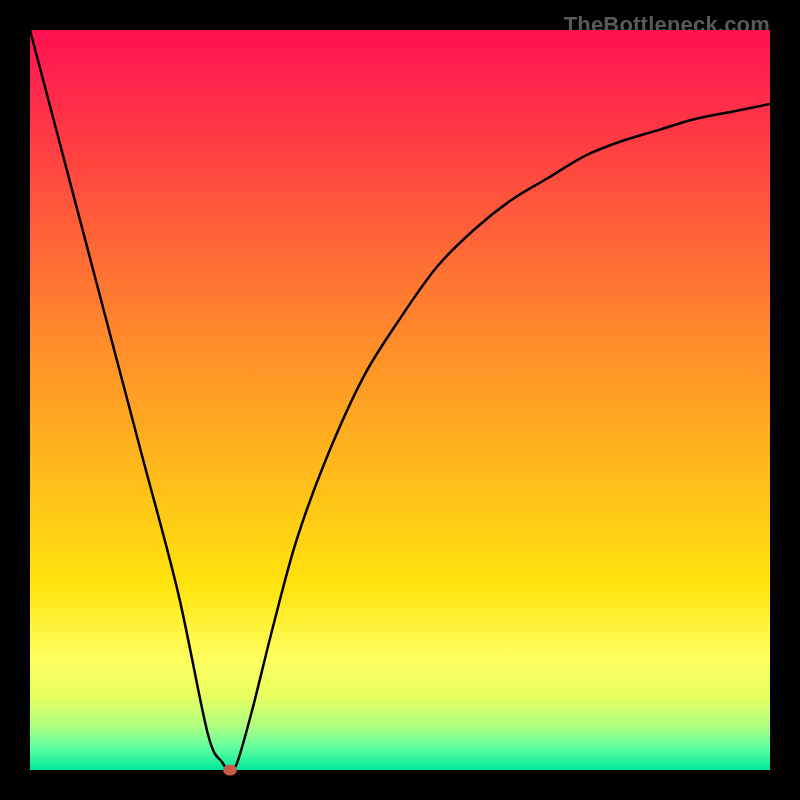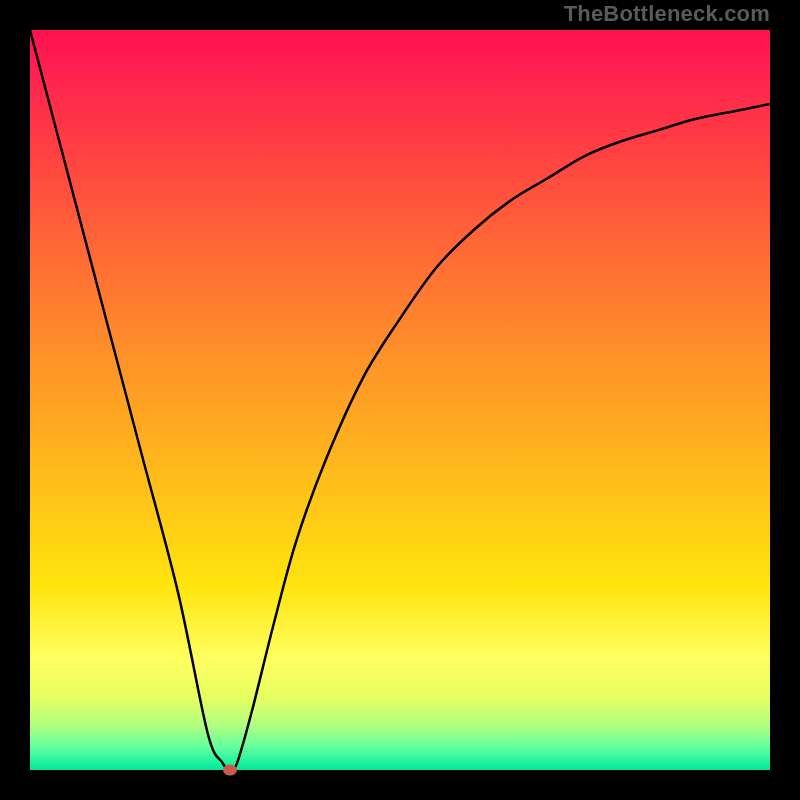--- a/index.html
+++ b/index.html
@@ -26,21 +26,21 @@
       #ffe40d 75%,
       #ffff60 85%,
       #e8ff60 90%,
       #b0ff80 94%,
       #60ffa0 97%,
       #00e89a 100%
     );
   }
   .attribution {
     position: absolute;
-    top: 1px;
+    top: 12px;
     right: 30px;
     font-family: Arial, Helvetica, sans-serif;
     font-size: 22px;
     font-weight: bold;
     color: #5a5a5a;
     letter-spacing: 0.2px;
   }
   svg.curve {
     position: absolute;
     left: 0;

